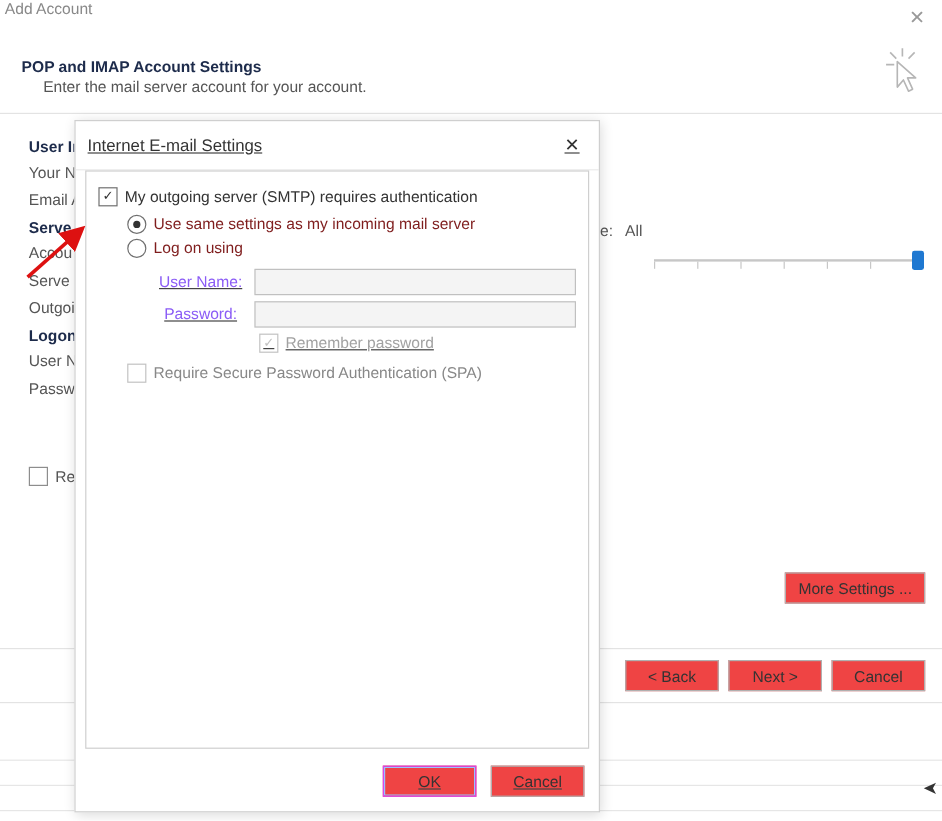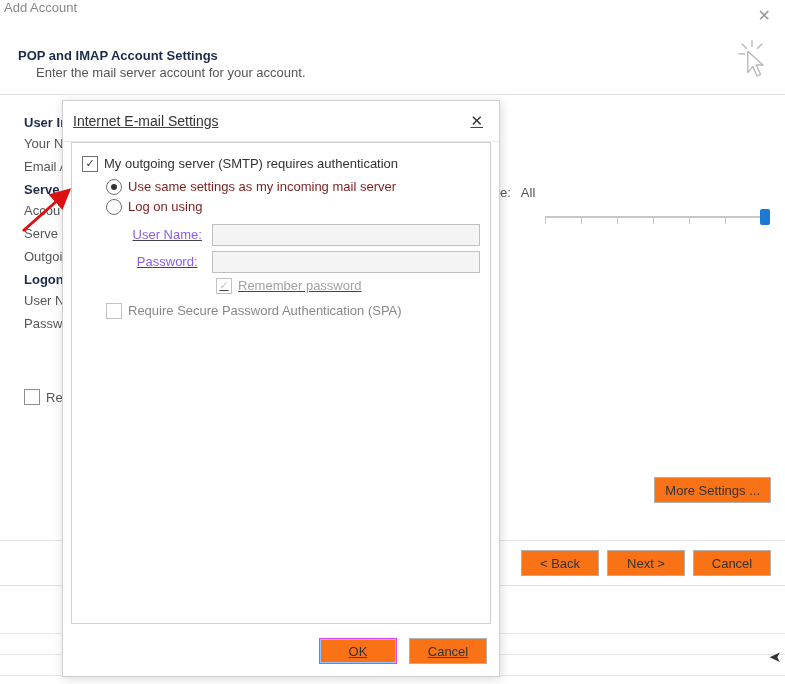--- a/index.html
+++ b/index.html
@@ -106,21 +106,21 @@
     display: flex;
     align-items: center;
     justify-content: flex-end;
     padding-right: 14px;
     gap: 8px;
   }
   .win-btn {
     min-width: 78px;
     height: 26px;
     border: 1px solid #b0b0b0;
-    background: #f97316;
+    background: #ef4444;
     color: #333;
     font-size: 13px;
     padding: 0 10px;
     cursor: default;
   }
   .more-settings {
     position: absolute;
     right: 14px;
     top: 477px;
   }

